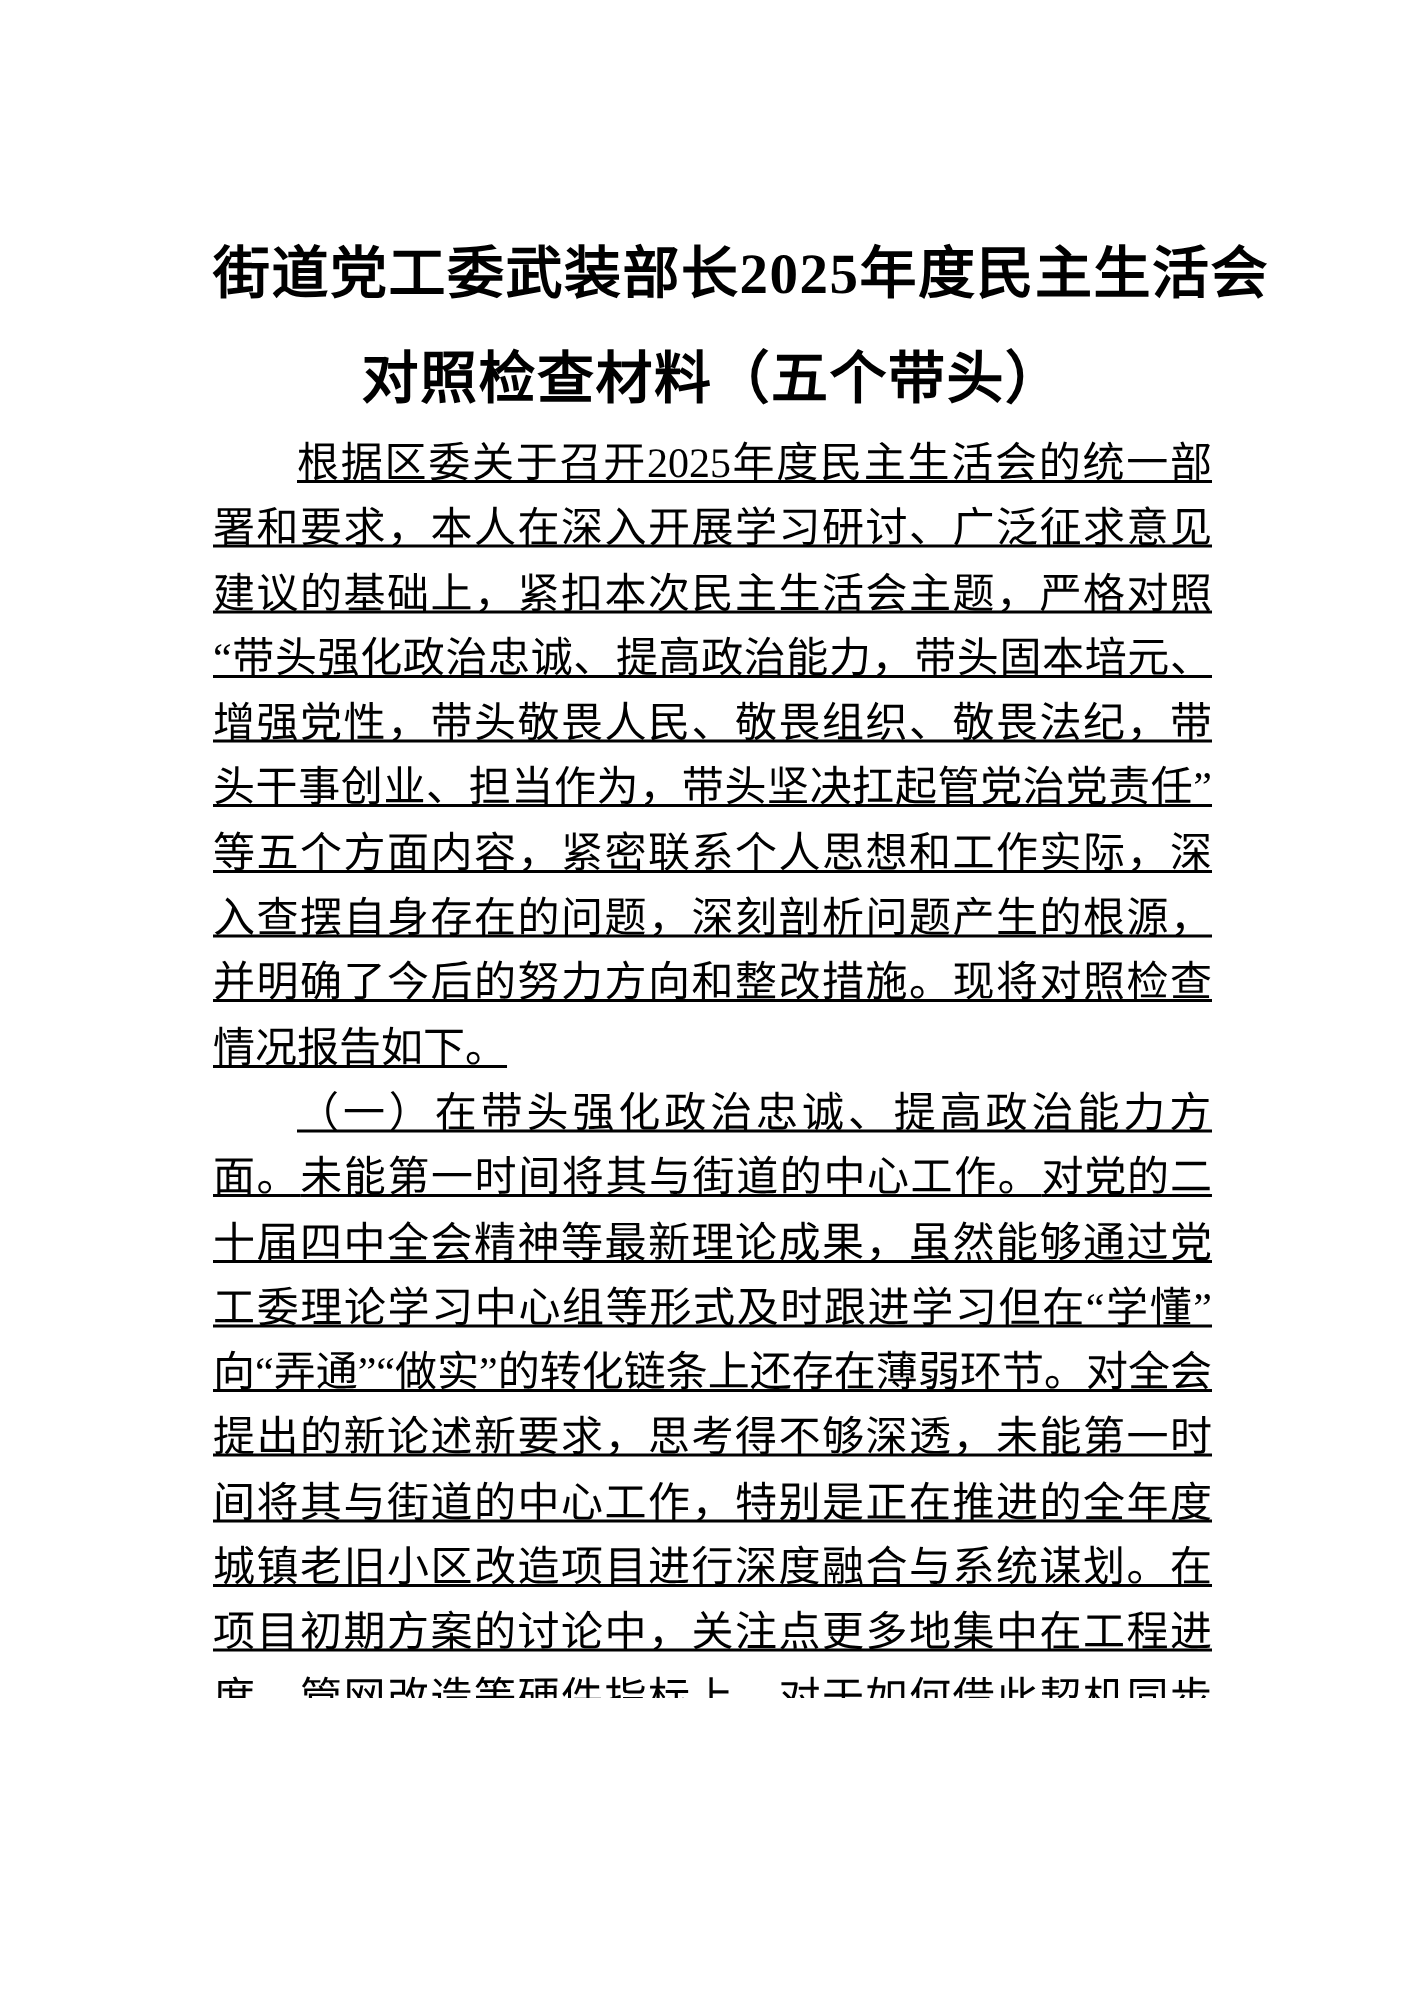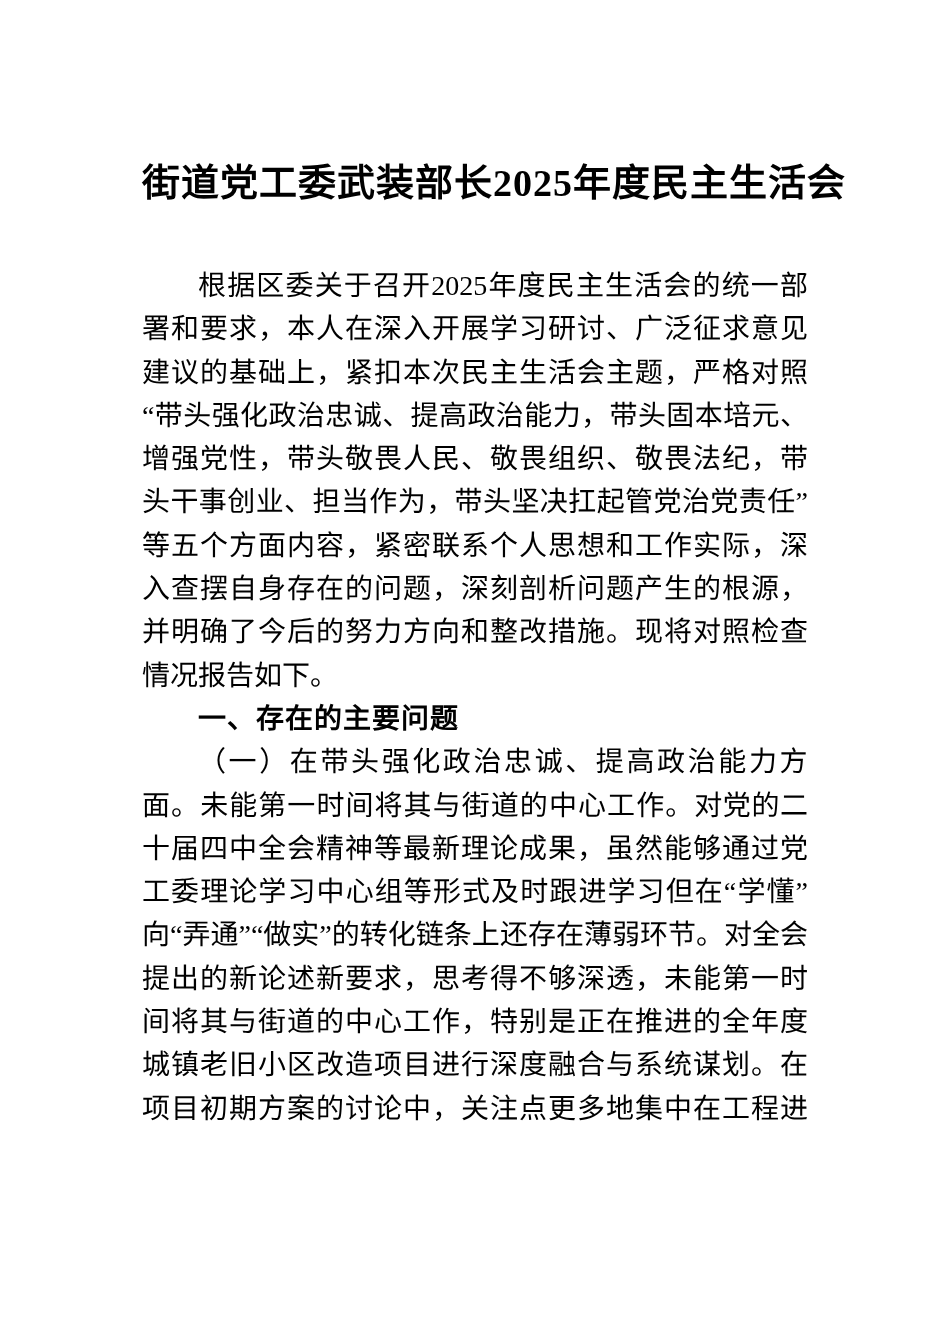--- a/index.html
+++ b/index.html
@@ -27,26 +27,26 @@
     font-weight: 700;
     font-size: 38px;
     line-height: 70px;
     letter-spacing: 1px;
   }
   .doc-title .title-line {
     display: block;
     white-space: nowrap;
   }
   .body-text {
-    margin-top: 46px;
     font-family: "Liberation Serif", "DejaVu Serif", serif;
     font-size: 28px;
     line-height: 43.3px;
     text-align: justify;
     text-justify: inter-character;
+    text-decoration: underline;
   }
   .body-text p {
     margin: 0;
     text-indent: 2em;
   }
   .section-heading {
     margin: 0;
     font-family: "Liberation Sans", "DejaVu Sans", sans-serif;
     font-weight: 700;
     font-size: 28px;
@@ -61,24 +61,24 @@
   }
 </style>
 </head>
 <body>
 
 <div class="page">
   <div class="doc">
 
     <h1 class="doc-title">
       <span class="title-line">街道党工委武装部长2025年度民主生活会</span>
+      <span class="title-line">对照检查材料（五个带头）</span>
     </h1>
 
     <div class="body-text">
       <p>根据区委关于召开2025年度民主生活会的统一部署和要求，本人在深入开展学习研讨、广泛征求意见建议的基础上，紧扣本次民主生活会主题，严格对照“带头强化政治忠诚、提高政治能力，带头固本培元、增强党性，带头敬畏人民、敬畏组织、敬畏法纪，带头干事创业、担当作为，带头坚决扛起管党治党责任”等五个方面内容，紧密联系个人思想和工作实际，深入查摆自身存在的问题，深刻剖析问题产生的根源，并明确了今后的努力方向和整改措施。现将对照检查情况报告如下。</p>
 
-      <h2 class="section-heading">一、存在的主要问题</h2>
 
       <p><span class="kaiti-lead">（一）在带头强化政治忠诚、提高政治能力方面。</span><span class="kaiti-lead">未能第一时间将其与街道的中心工作。</span><span>对党的二十届四中全会精神等最新理论成果，虽然能够通过党工委理论学习中心组等形式及时跟进学习但在“学懂”向“弄通”“做实”的转化链条上还存在薄弱环节。对全会提出的新论述新要求，思考得不够深透，未能第一时间将其与街道的中心工作，特别是正在推进的全年度城镇老旧小区改造项目进行深度融合与系统谋划。在项目初期方案的讨论中，关注点更多地集中在工程进度、管网改造等硬件指标上，对于如何借此契机同步构建新型社区治理单元、提升居民自治能力等软件建设方面，思</span></p>
     </div>
 
   </div>
 </div>
 
 </body></html>

